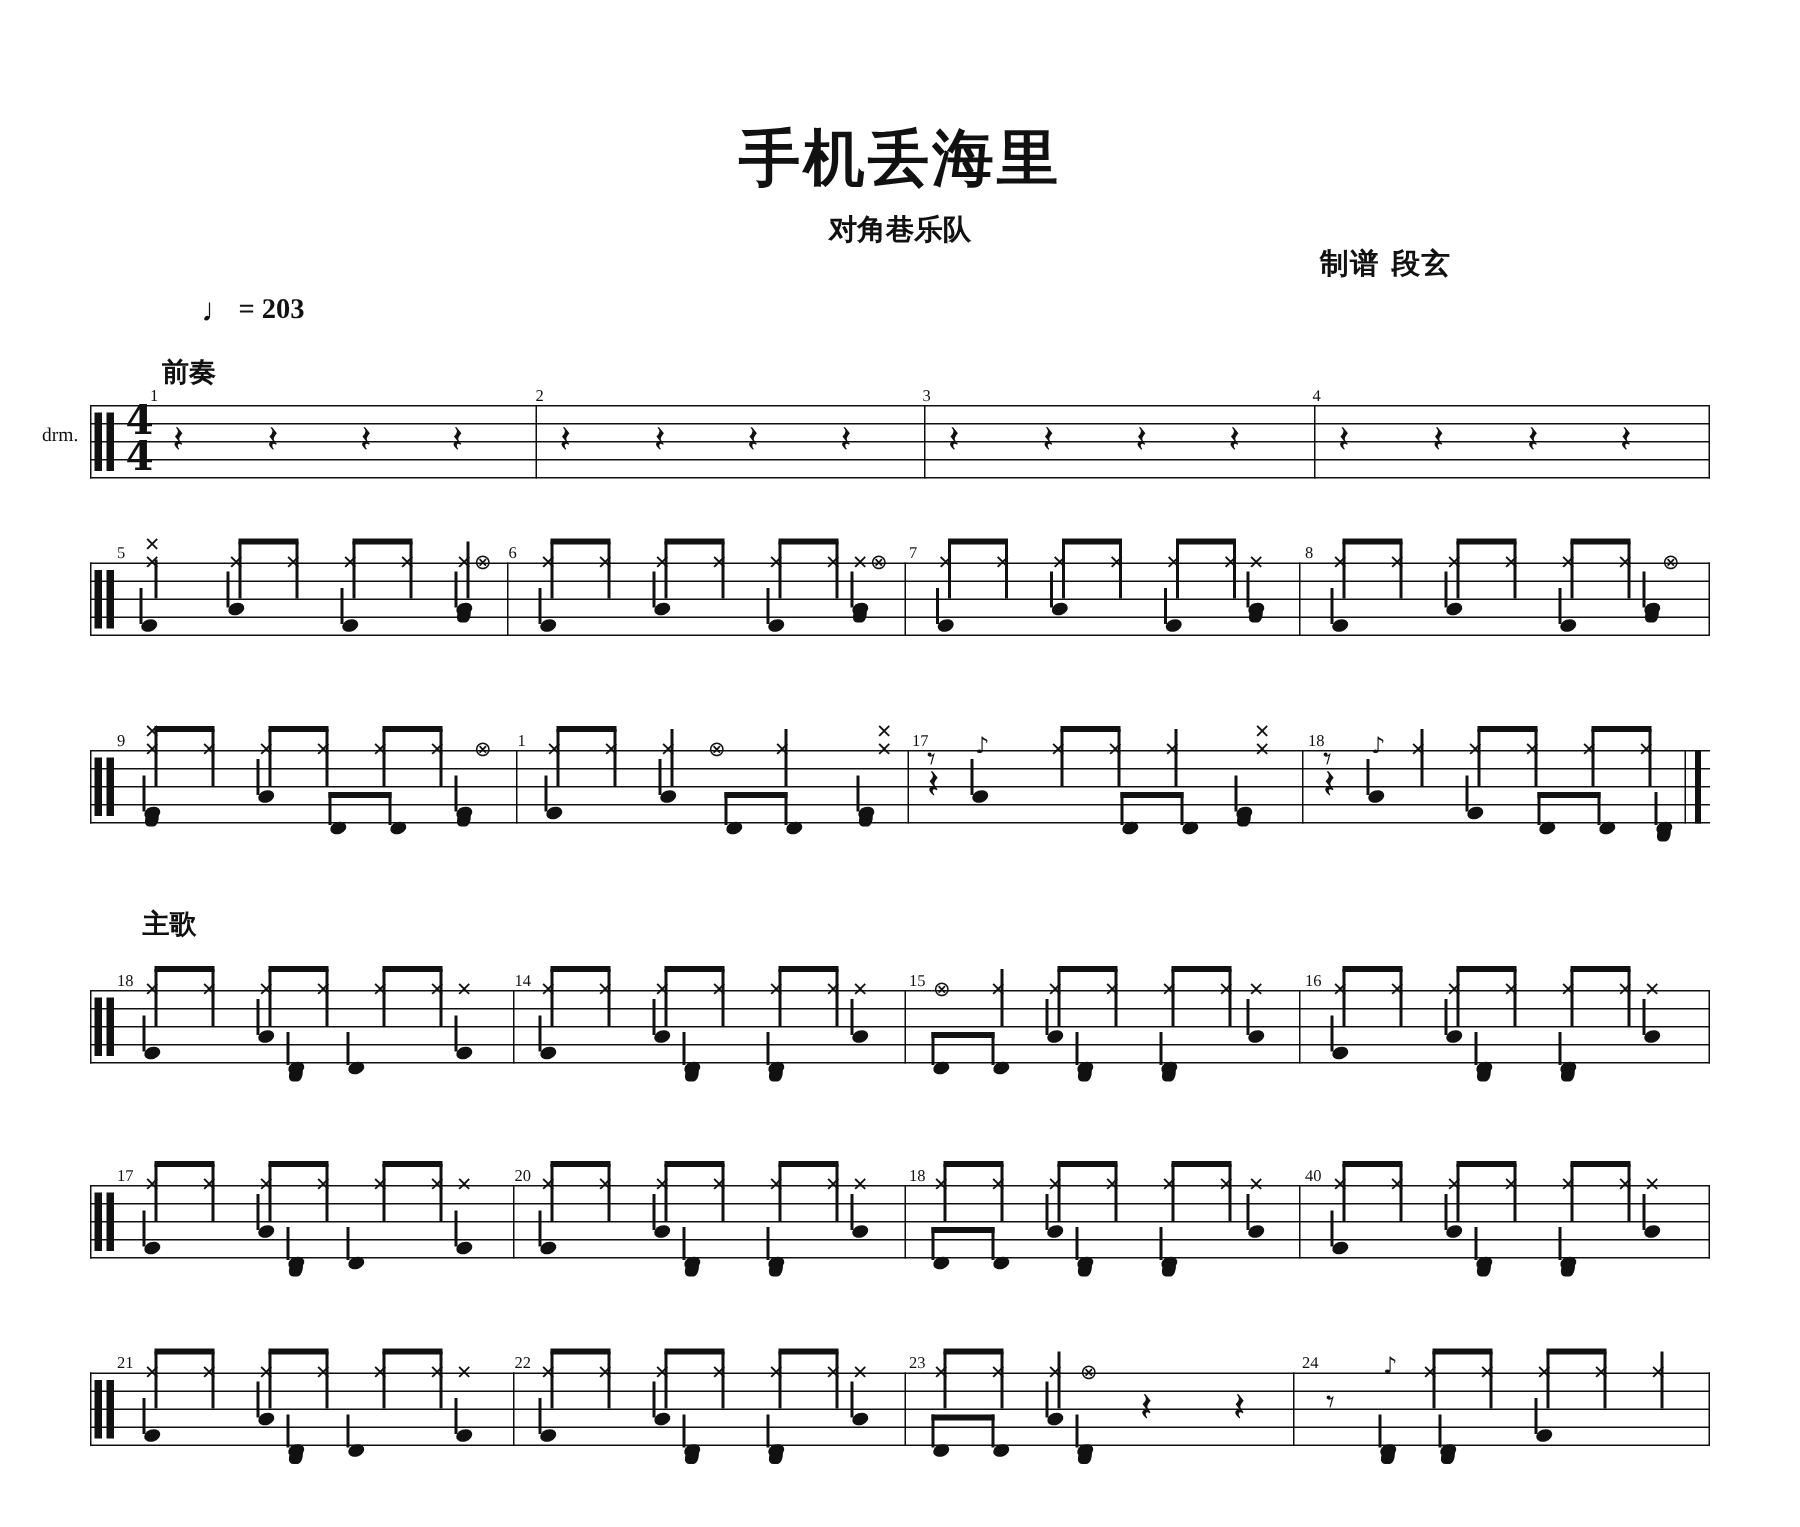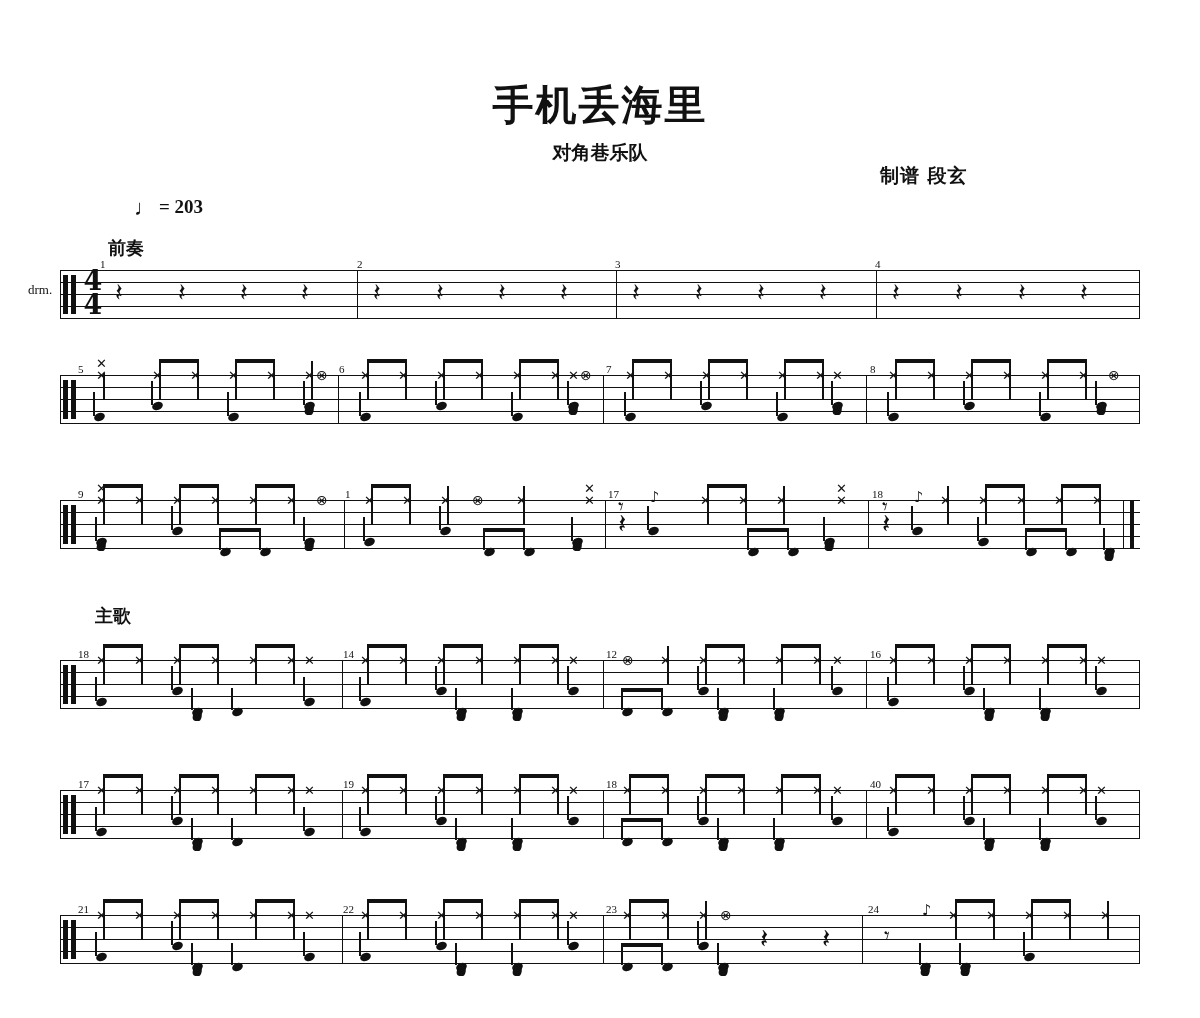--- a/index.html
+++ b/index.html
@@ -590,21 +590,21 @@
       <b></b>
     </div>
   <div class="barline" style="left:0"></div>
   <div class="barline" style="left:282px"></div>
   <div class="barline" style="left:543px"></div>
   <div class="barline" style="left:806px"></div>
   <div class="barline" style="left:1079px"></div>
 
   <div class="measure-num" style="left:18px;top:-12px">18</div>
   <div class="measure-num" style="left:283px;top:-12px">14</div>
-  <div class="measure-num" style="left:546px;top:-12px">12</div>
+  <div class="measure-num" style="left:546px;top:-12px">15</div>
   <div class="measure-num" style="left:810px;top:-12px">16</div>
 
   <div class="gx" style="left:36px;top:-6px">✕</div>
   <div class="stem" style="left:43px;top:-14px;height:38px"></div>
   <div class="gx" style="left:74px;top:-6px">✕</div>
   <div class="stem" style="left:81px;top:-14px;height:38px"></div>
   <div class="beam" style="left:43px;top:-16px;width:40px"></div>
   <div class="head" style="left:36px;top:38px"></div>
   <div class="stem" style="left:35px;top:17px;height:24px"></div>
 
@@ -741,21 +741,21 @@
       <b></b>
       <b></b>
     </div>
   <div class="barline" style="left:0"></div>
   <div class="barline" style="left:282px"></div>
   <div class="barline" style="left:543px"></div>
   <div class="barline" style="left:806px"></div>
   <div class="barline" style="left:1079px"></div>
 
   <div class="measure-num" style="left:18px;top:-12px">17</div>
-  <div class="measure-num" style="left:283px;top:-12px">19</div>
+  <div class="measure-num" style="left:283px;top:-12px">20</div>
   <div class="measure-num" style="left:546px;top:-12px">18</div>
   <div class="measure-num" style="left:810px;top:-12px">40</div>
 
   <div class="gx" style="left:36px;top:-6px">✕</div>
   <div class="stem" style="left:43px;top:-14px;height:38px"></div>
   <div class="gx" style="left:74px;top:-6px">✕</div>
   <div class="stem" style="left:81px;top:-14px;height:38px"></div>
   <div class="beam" style="left:43px;top:-16px;width:40px"></div>
   <div class="head" style="left:36px;top:38px"></div>
   <div class="stem" style="left:35px;top:17px;height:24px"></div>

